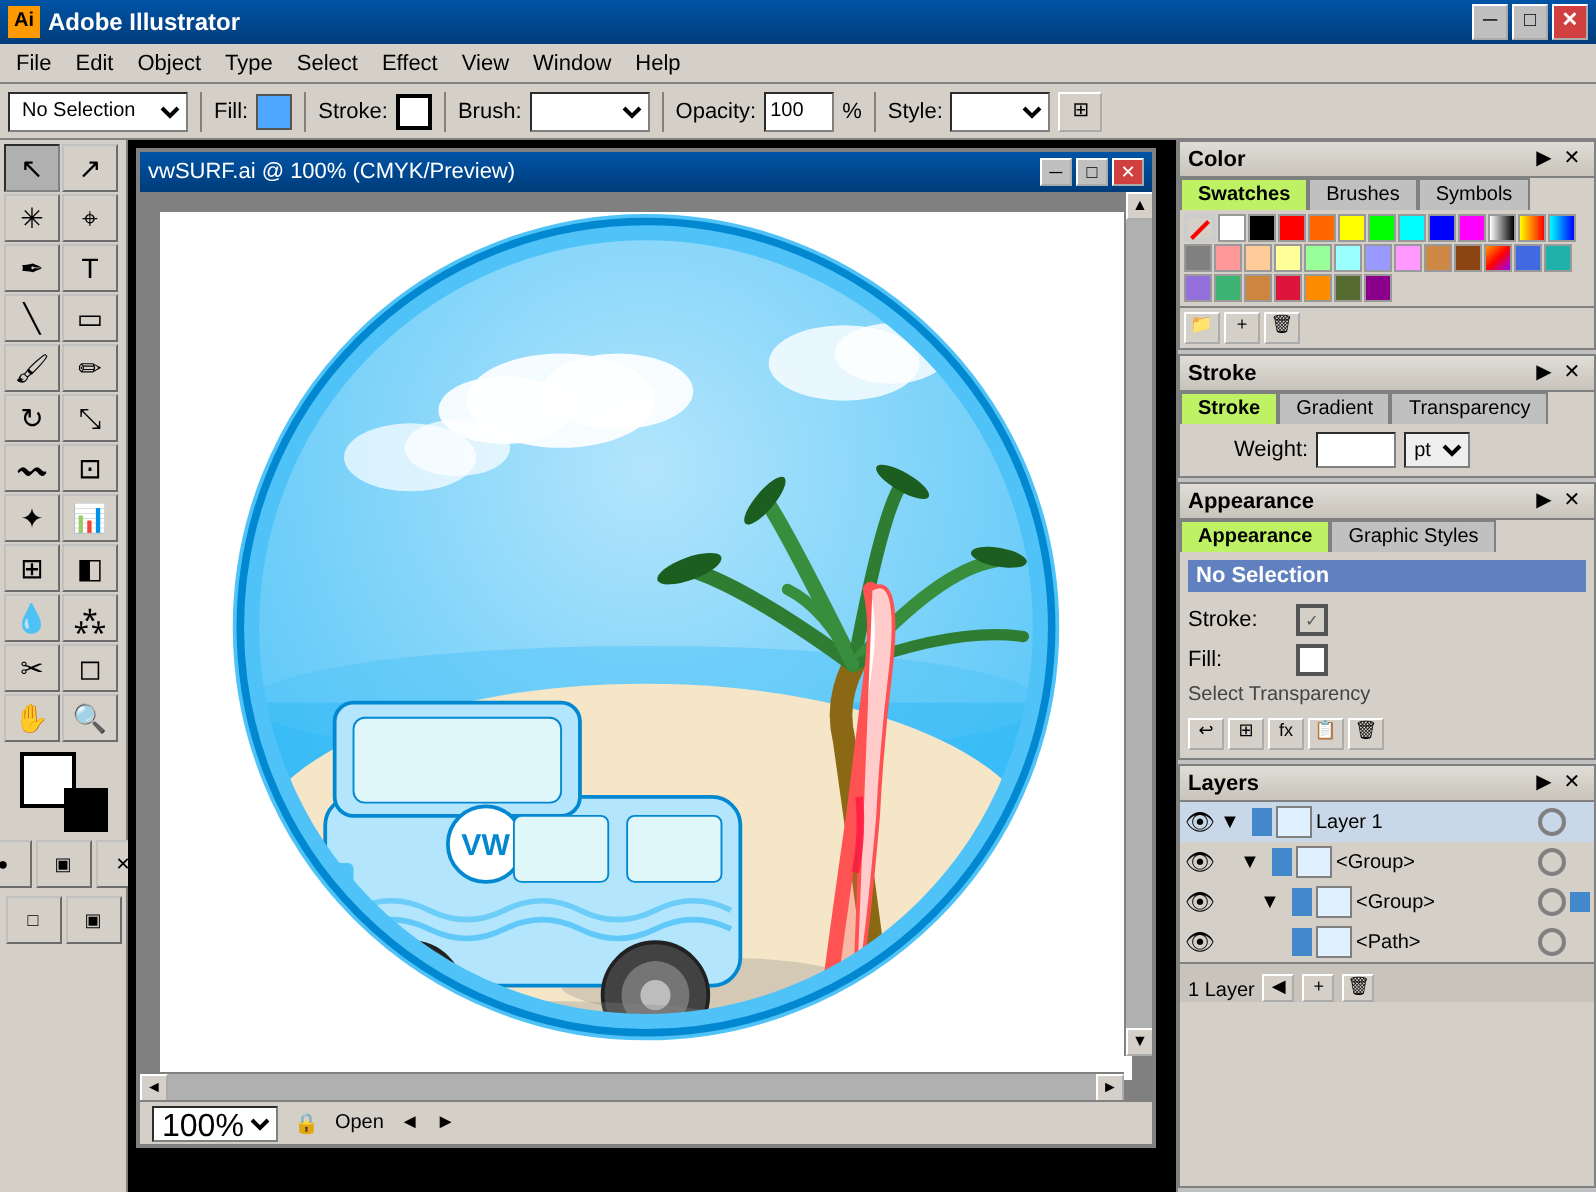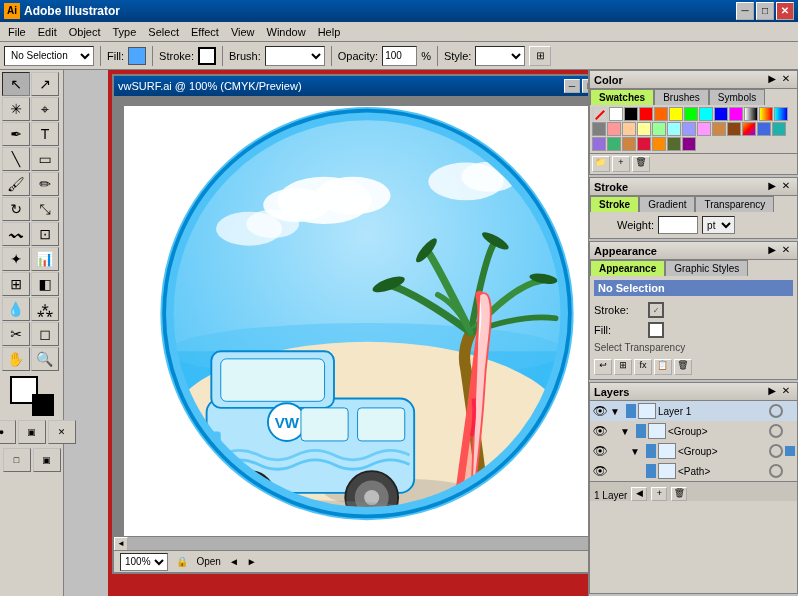--- a/index.html
+++ b/index.html
@@ -33,30 +33,30 @@
     #toolbox { width: 64px; background: #d4d0c8; border-right: 1px solid #808080; display: flex; flex-direction: column; padding: 2px; gap: 1px; }
     .tool-row { display: flex; gap: 1px; }
     .tool-btn { width: 28px; height: 24px; background: #d4d0c8; border: 1px outset #c0c0c0; display: flex; align-items: center; justify-content: center; cursor: pointer; font-size: 14px; }
     .tool-btn.active { border: 1px inset #808080; background: #b0b0b0; }
     .toolbox-bottom { margin-top: 4px; display: flex; flex-direction: column; align-items: center; gap: 2px; }
     .color-swatch { position: relative; width: 44px; height: 40px; }
     .swatch-fill { width: 28px; height: 28px; background: white; border: 2px solid #000; position: absolute; top: 0; left: 0; }
     .swatch-stroke { width: 22px; height: 22px; background: black; position: absolute; bottom: 0; right: 0; border: 2px solid #000; }
 
     
-    #canvas-area { flex: 1; background: #b91c1c; display: flex; flex-direction: column; overflow: hidden; position: relative; margin-left: 44px; }
+    #canvas-area { flex: 1; background: #000000; display: flex; flex-direction: column; overflow: hidden; position: relative; }
     #doc-window { position: relative; top: 4px; left: 4px; width: 510px; height: 500px; background: #fff; border: 2px solid #808080; display: flex; flex-direction: column; }
     #doc-titlebar { background: linear-gradient(to bottom, #0054a6, #003c7a); height: 20px; display: flex; align-items: center; color: white; font-size: 11px; padding: 0 4px; }
     #doc-titlebar .doc-title { flex: 1; }
     #doc-titlebar .doc-btn { width: 16px; height: 14px; background: #c0c0c0; border: 1px outset #fff; color: #000; font-size: 9px; text-align: center; line-height: 12px; cursor: pointer; margin-left: 2px; }
     #doc-titlebar .doc-btn.close { background: #d04040; color: white; }
     #doc-canvas { flex: 1; background: #808080; position: relative; overflow: hidden; }
     #artboard { position: absolute; top: 10px; left: 10px; right: 10px; bottom: 10px; background: white; }
     #doc-statusbar { height: 22px; background: #d4d0c8; border-top: 1px solid #808080; display: flex; align-items: center; padding: 0 6px; gap: 8px; font-size: 10px; }
-    .status-select { height: 18px; font-size: 10px; background: #fff; border: 1px inset #808080; }
+    .status-select { height: 18px; font-size: 16px; background: #fff; border: 1px inset #808080; }
 
     
     .vscroll { position: absolute; right: 0; top: 0; bottom: 22px; width: 14px; background: #d4d0c8; border-left: 1px solid #808080; display: flex; flex-direction: column; }
     .scroll-btn { width: 14px; height: 14px; background: #d4d0c8; border: 1px outset #fff; text-align: center; font-size: 8px; line-height: 12px; }
     .scroll-track { flex: 1; background: #b0b0b0; }
     .hscroll { position: absolute; bottom: 0; left: 0; right: 14px; height: 14px; background: #d4d0c8; border-top: 1px solid #808080; display: flex; }
     .hscroll-btn { width: 14px; height: 14px; background: #d4d0c8; border: 1px outset #fff; text-align: center; font-size: 8px; line-height: 12px; }
     .hscroll-track { flex: 1; background: #b0b0b0; }
 
     

